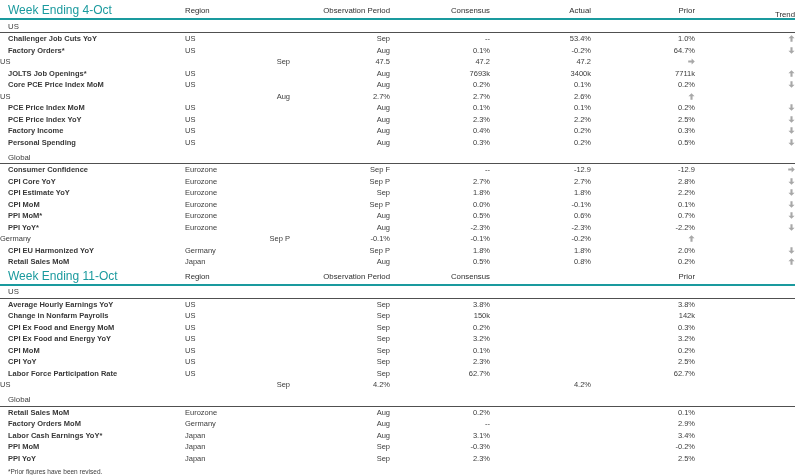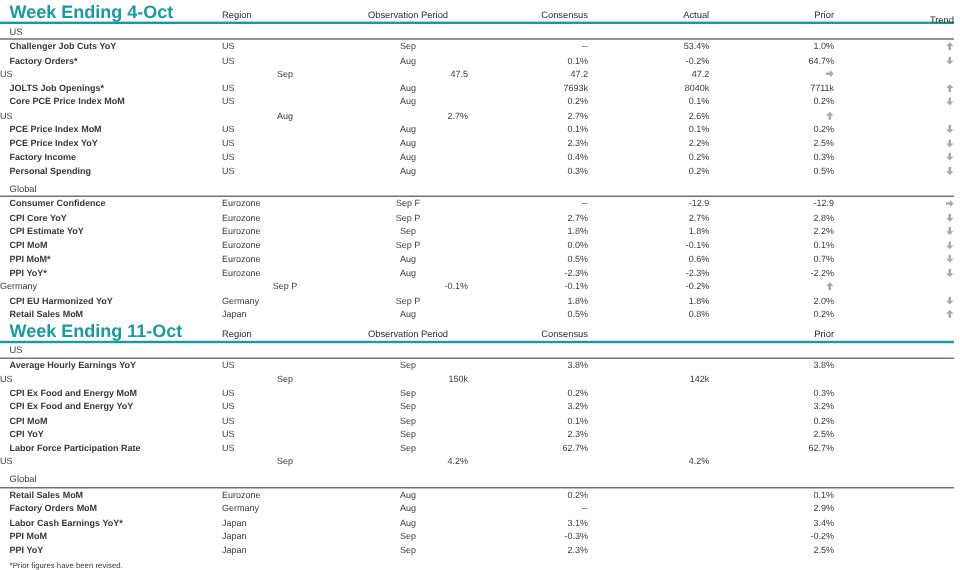--- a/index.html
+++ b/index.html
@@ -15,22 +15,22 @@
     display: grid;
     grid-template-columns: 185px 105px 100px 100px 101px 104px 100px;
     width: 795px;
   }
   .hdr-row {
     height: 18px;
     border-bottom: 2px solid #1a9a9e;
     align-items: end;
   }
   .hdr-title {
-    font-size: 15px;
-    font-weight: 700;
+    font-size: 12px;
+    font-weight: 400;
     color: #1a9a9e;
     padding-left: 8px;
     padding-bottom: 1px;
     white-space: nowrap;
   }
   .hdr-cell {
     font-size: 7.8px;
     font-weight: 400;
     color: #2e2e2e;
     padding-bottom: 3px;
@@ -51,21 +51,21 @@
     padding-left: 8px;
   }
 
   .data-row {
     height: 11.5px;
     align-items: center;
     font-size: 7.5px;
   }
   .c-label  { padding-left: 8px; font-weight: 700; color: #383838; white-space: nowrap; }
   .c-region { text-align: left; }
-  .c-period { text-align: center; }
+  .c-period { text-align: right; }
   .c-consensus, .c-actual, .c-prior { text-align: right; }
   .c-trend { text-align: right; line-height: 0; }
   .trend-icon svg { vertical-align: middle; }
 
   .footnote {
     margin-top: 4px;
     padding-left: 8px;
     font-size: 6.5px;
     color: #3c3c3c;
   }
@@ -125,21 +125,21 @@
               <div class="trend-icon"><svg width="7" height="7" viewBox="0 0 10 10">
                   <path d="M9.7 5 L5.2 9.4 L5.2 6.5 L0.3 6.5 L0.3 3.5 L5.2 3.5 L5.2 0.6 Z" fill="#a8a8a8"></path>
                 </svg></div>
             </div>
           </div>
           <div class="data-row">
             <div class="c-label">JOLTS Job Openings*</div>
             <div class="c-region">US</div>
             <div class="c-period">Aug</div>
             <div class="c-consensus">7693k</div>
-            <div class="c-actual">8040k</div>
+            <div class="c-actual">3400k</div>
             <div class="c-prior">7711k</div>
             <div class="c-trend">
               <div class="trend-icon"><svg width="7" height="7" viewBox="0 0 10 10">
                   <path d="M5 0.3 L9.4 4.8 L6.5 4.8 L6.5 9.7 L3.5 9.7 L3.5 4.8 L0.6 4.8 Z" fill="#a8a8a8"></path>
                 </svg></div>
             </div>
           </div>
           <div class="data-row">
             <div class="c-label">Core PCE Price Index MoM</div>
             <div class="c-region">US</div>
@@ -357,20 +357,21 @@
           <div class="data-row">
             <div class="c-label">Average Hourly Earnings YoY</div>
             <div class="c-region">US</div>
             <div class="c-period">Sep</div>
             <div class="c-consensus">3.8%</div>
             <div class="c-actual"></div>
             <div class="c-prior">3.8%</div>
             <div class="c-trend"></div>
           </div>
           <div class="data-row">
+            <div class="c-label">Change in Nonfarm Payrolls</div>
             <div class="c-region">US</div>
             <div class="c-period">Sep</div>
             <div class="c-consensus">150k</div>
             <div class="c-actual"></div>
             <div class="c-prior">142k</div>
             <div class="c-trend"></div>
           </div>
           <div class="data-row">
             <div class="c-label">CPI Ex Food and Energy MoM</div>
             <div class="c-region">US</div>

